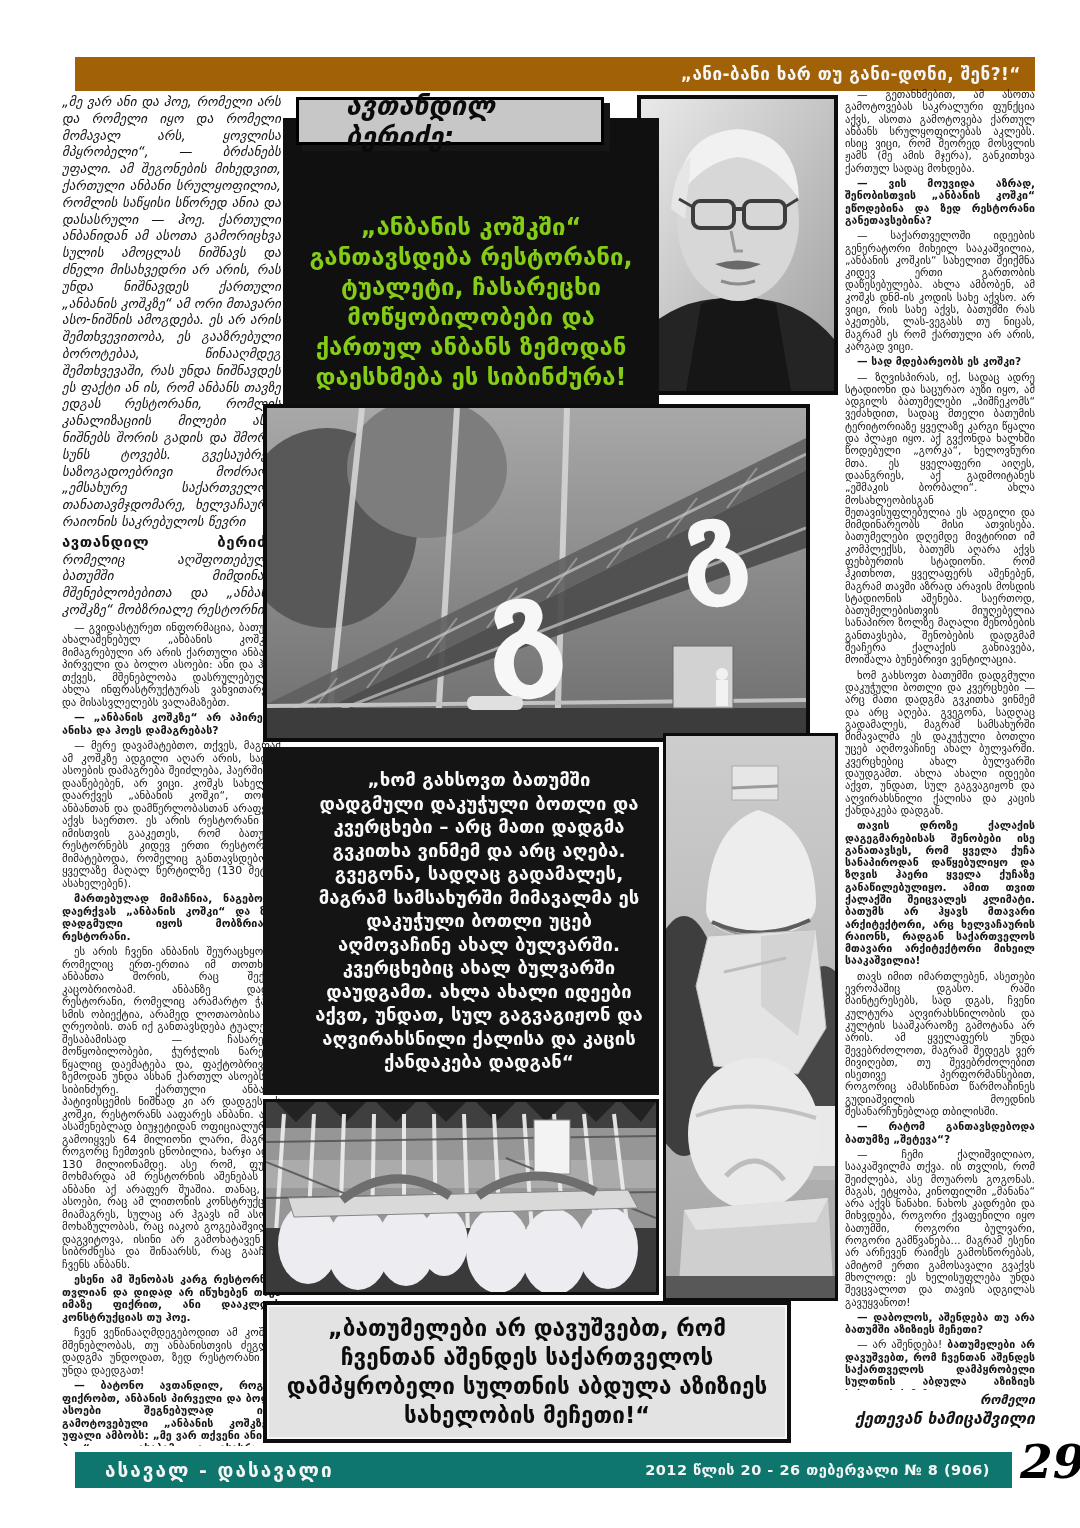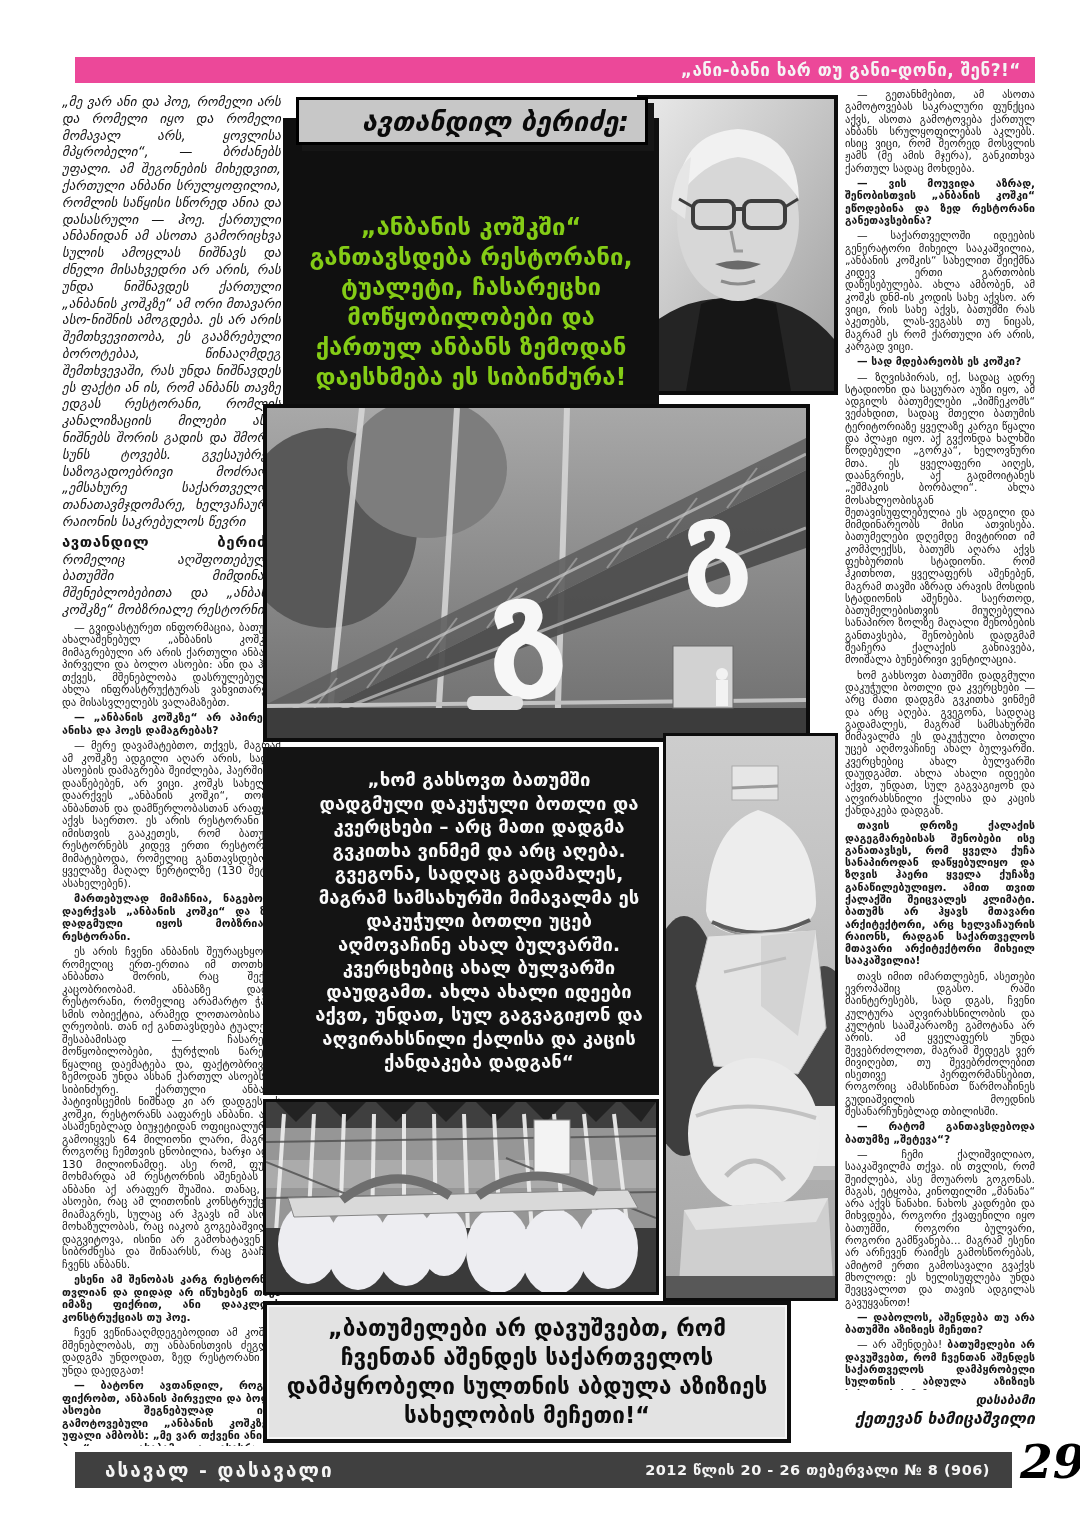--- a/index.html
+++ b/index.html
@@ -1,37 +1,37 @@
 <!DOCTYPE html>
 <html><head>
 <meta charset="utf-8">
 <style>
   html,body{margin:0;padding:0;background:#ffffff;}
   #page{position:relative;width:1080px;height:1528px;background:#ffffff;overflow:hidden;
         font-family:"DejaVu Sans",sans-serif;color:#151515;}
 
   
-  .top-banner{position:absolute;left:75px;top:57px;width:960px;height:26px;background:#ec4899;
+  .top-banner{position:absolute;left:75px;top:57px;width:960px;height:34px;background:#a16207;
       display:flex;align-items:center;justify-content:flex-end;box-sizing:border-box;padding-right:14px;text-align:center;}
   .top-banner span{color:#f5f5f5;font-weight:bold;font-size:17px;letter-spacing:.5px;}
 
   
   .col{position:absolute;text-align:justify;overflow:hidden;}
   #left-col{left:62px;top:94px;width:219px;height:1352px;}
   #right-col{left:845px;top:88px;width:190px;height:1302px;}
   .col p{margin:0 0 3px 0;}
   .lead{font-size:13.2px;line-height:16.8px;font-style:italic;}
   .name-big{font-weight:bold;font-size:15px;letter-spacing:.5px;font-style:normal;}
   .body{font-size:10.8px;line-height:12.5px;text-indent:12px;}
   #right-col .body{font-size:10.6px;line-height:12.3px;}
   .q{font-weight:bold;}
   .boldrun{font-weight:bold;}
 
   
-  .kicker{position:absolute;left:296px;top:97px;width:352px;height:48px;background:#c7c7c7;
+  .kicker{position:absolute;left:296px;top:97px;width:308px;height:48px;background:#c7c7c7;
       border:3px solid #000;box-sizing:border-box;z-index:5;display:flex;align-items:center;justify-content:center;
       box-shadow:6px 6px 0 #161616;padding-left:47px;}
   .kicker span{font-size:27px;font-weight:bold;font-style:italic;color:#0a0a0a;}
 
   
   .headline-box{position:absolute;left:283px;top:118px;width:376px;height:286px;background:#101010;z-index:2;
       display:flex;align-items:flex-end;justify-content:center;box-sizing:border-box;padding:0 12px 12px 12px;}
   .headline-box span{color:#84cc16;font-weight:bold;font-size:24px;line-height:30px;text-align:center;display:block;}
 
   
@@ -50,21 +50,21 @@
       border:4px solid #0e0e0e;box-sizing:border-box;display:flex;align-items:center;justify-content:center;
       padding:4px 16px;box-shadow:inset 0 0 0 2px #f6f6f6;}
   .pq2 span{color:#0c0c0c;font-weight:bold;font-size:22.5px;line-height:29px;text-align:center;}
 
   
   .byline{position:absolute;left:845px;top:1392px;width:190px;text-align:right;}
   .byline .pre{display:block;font-size:12.5px;font-weight:bold;font-style:italic;}
   .byline .nm{display:block;font-size:16px;font-weight:bold;font-style:italic;margin-top:2px;}
 
   
-  .footer-bar{position:absolute;left:75px;top:1452px;width:937px;height:36px;background:#404040;
+  .footer-bar{position:absolute;left:75px;top:1452px;width:937px;height:36px;background:#0f766e;
       display:flex;align-items:center;justify-content:space-between;box-sizing:border-box;padding:0 22px 0 30px;}
   .footer-bar .paper{color:#f5f5f5;font-weight:bold;font-size:19px;letter-spacing:2px;}
   .footer-bar .issue{color:#f5f5f5;font-weight:bold;font-size:14.5px;letter-spacing:.5px;}
   .page-num{position:absolute;left:1020px;top:1438px;font-family:"DejaVu Serif",serif;
       font-style:italic;font-weight:bold;font-size:47px;line-height:1;color:#000;}
 </style>
 </head>
 <body>
 
 <div id="page">
@@ -262,21 +262,21 @@
     <p class="body boldrun">თავის დროზე ქალაქის დაგეგმარებისას შენობები ისე განათავსეს, რომ ყველა ქუჩა სანაპიროდან დაწყებულიყო და ზღვის ჰაერი ყველა ქუჩაზე განაწილებულიყო. ამით თვით ქალაქში შეიცვალეს კლიმატი. ბათუმს არ ჰყავს მთავარი არქიტექტორი, არც ხელვაჩაურის რაიონს, რადგან საქართველოს მთავარი არქიტექტორი მიხეილ სააკაშვილია!</p>
     <p class="body">თავს იმით იმართლებენ, ასეთები ევროპაშიც დგასო. რაში მაინტერესებს, სად დგას, ჩვენი კულტურა აღვირახსნილობის და კულტის სააშკარაოზე გამოტანა არ არის. ამ ყველაფერს უნდა შევებრძოლოთ, მაგრამ შედეგს ვერ მივიღებთ, თუ შევებრძოლებით ისეთივე პერფორმანსებით, როგორიც ამასწინათ წარმოაჩინეს გუდიაშვილის მოედნის შესანარჩუნებლად თბილისში.</p>
     <p class="body q">— რატომ განთავსდებოდა ბათუმზე „შეტევა“?</p>
     <p class="body">— ჩემი ქალიშვილიაო, სააკაშვილმა თქვა. ის თვლის, რომ შეიძლება, ასე მოუაროს გოგონას. მაგას, ეტყობა, კინოფილმი „მანანა“ არა აქვს ნანახი. ნახოს კადრები და მიხვდება, როგორი ქვაფენილი იყო ბათუმში, როგორი ბულვარი, როგორი გამწვანება... მაგრამ ესენი არ არჩევენ რაიმეს გამოსწორებას, ამიტომ ერთი გამოსავალი გვაქვს მხოლოდ: ეს ხელისუფლება უნდა შევცვალოთ და თავის ადგილას გავუყვანოთ!</p>
     <p class="body q">— დაბოლოს, აშენდება თუ არა ბათუმში აზიზიეს მეჩეთი?</p>
     <p class="body"><span>— არ აშენდება!</span> <span class="boldrun">ბათუმელები არ დავუშვებთ, რომ ჩვენთან აშენდეს საქართველოს დამპყრობელი სულთნის აბდულა აზიზიეს სახელობის მეჩეთი.</span></p>
 
   </div>
 
   <div class="byline">
-    <span class="pre">დასაბამი</span>
+    <span class="pre">რომელი</span>
     <span class="nm">ქეთევან ხამიცაშვილი</span>
   </div>
 
   <div class="footer-bar">
     <span class="paper">ასავალ - დასავალი</span>
     <span class="issue">2012 წლის 20 - 26 თებერვალი № 8 (906)</span>
   </div>
   <div class="page-num">29</div>
 
 </div>

